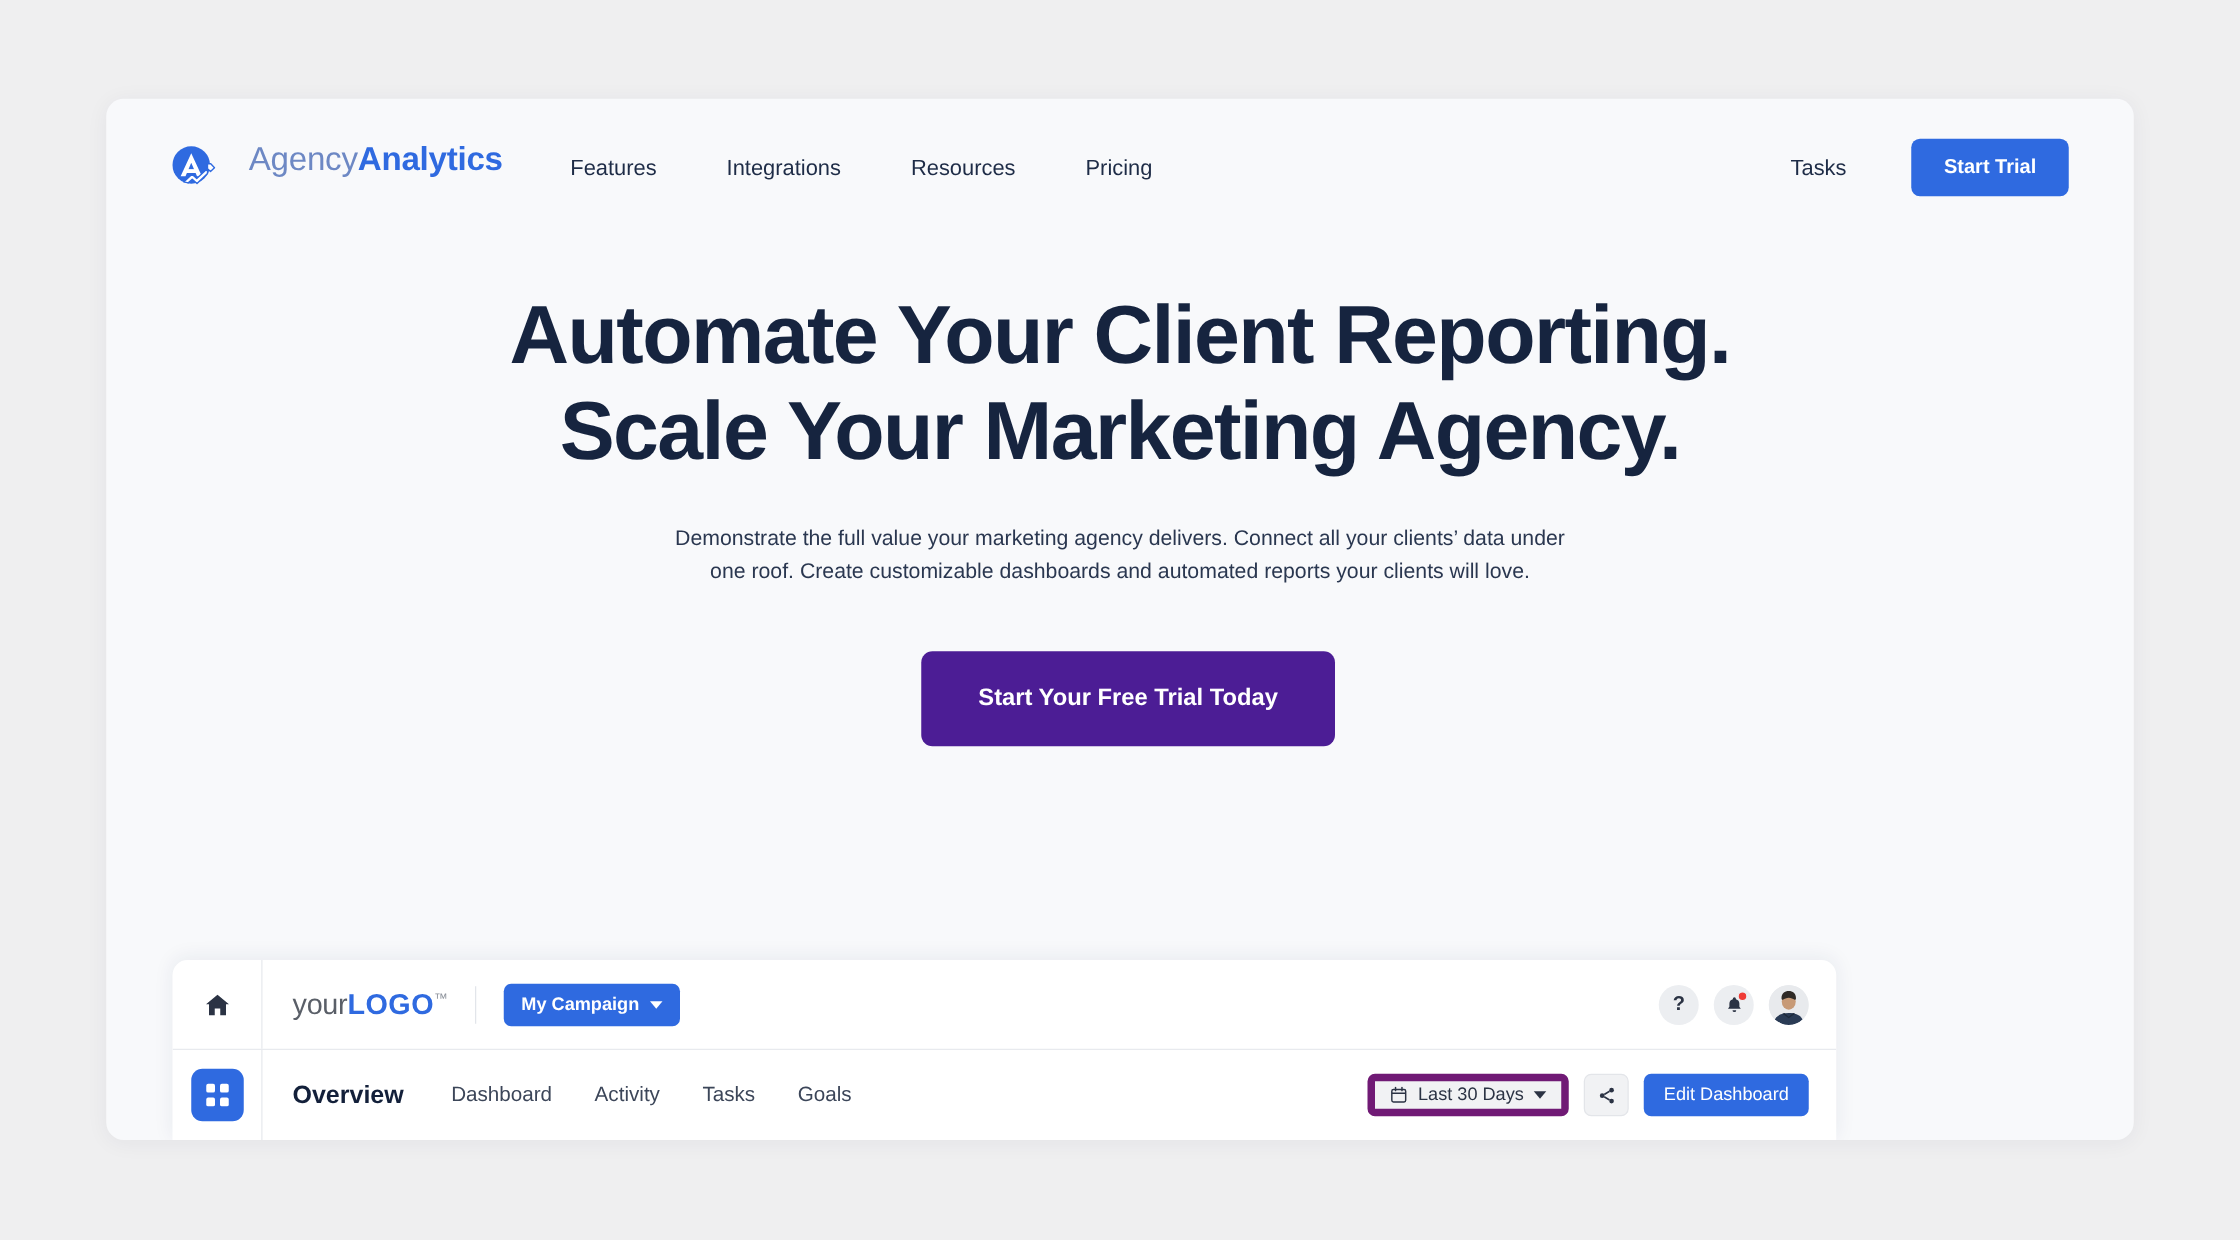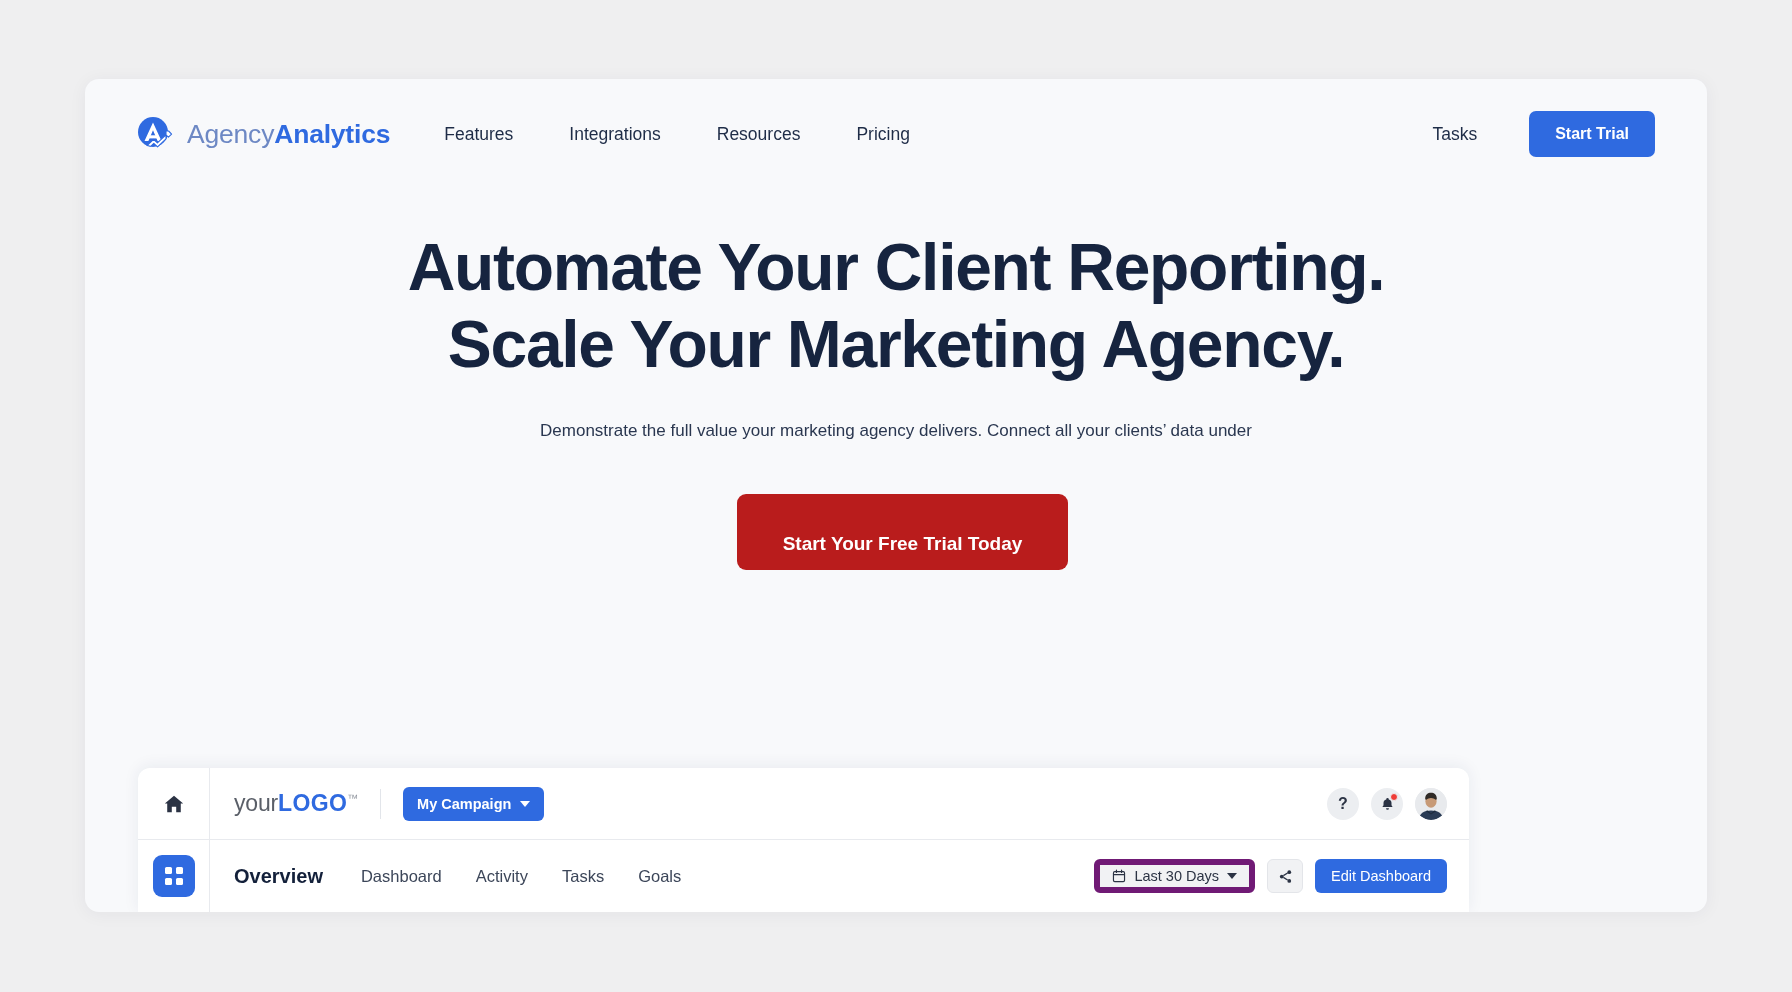--- a/index.html
+++ b/index.html
@@ -36,22 +36,21 @@
     left: 0; top: 0;
     width: 100%;
     height: 110px;
     display: flex;
     align-items: center;
     padding: 0 52px 0 50px;
   }
 
   .brand {
     display: flex;
-    align-items: center;
-    gap: 12px;
+    gap: 24px;
     margin-right: 54px;
     text-decoration: none;
   }
 
   .brand-mark { width: 40px; height: 40px; flex: none; display:block; }
 
   .brand-text {
     font-size: 26.5px;
     letter-spacing: -0.2px;
     white-space: nowrap;
@@ -124,27 +123,27 @@
     max-width: 1040px;
     color: #2a3750;
     font-size: 17px;
     line-height: 1.55;
     font-weight: 400;
   }
   .hero-sub .line { display: block; }
 
   .hero-cta-wrap { margin-top: 50px; }
   .btn-hero-cta {
-    background: #b91c1c;
+    background: #4c1d95;
     color: #ffffff;
     font-size: 19px;
     font-weight: 700;
     border: none;
     border-radius: 9px;
-    padding: 12px 46px;
+    padding: 0 46px;
     height: 76px;
     line-height: 76px;
     cursor: pointer;
     font-family: inherit;
     white-space: nowrap;
     margin-left: 13px;
   }
 
   
   .dash-preview {
@@ -389,20 +388,21 @@
   </header>
 
   <section class="hero">
     <h1 class="hero-title">
       <span class="line">Automate Your Client Reporting.</span>
       <span class="line">Scale Your Marketing Agency.</span>
     </h1>
 
     <p class="hero-sub">
       <span class="line">Demonstrate the full value your marketing agency delivers. Connect all your clients’ data under</span>
+      <span class="line">one roof. Create customizable dashboards and automated reports your clients will love.</span>
     </p>
 
     <div class="hero-cta-wrap">
       <button class="btn-hero-cta">Start Your Free Trial Today</button>
     </div>
   </section>
 
   <div class="dash-preview">
 
     <div class="dash-row dash-row-top">

